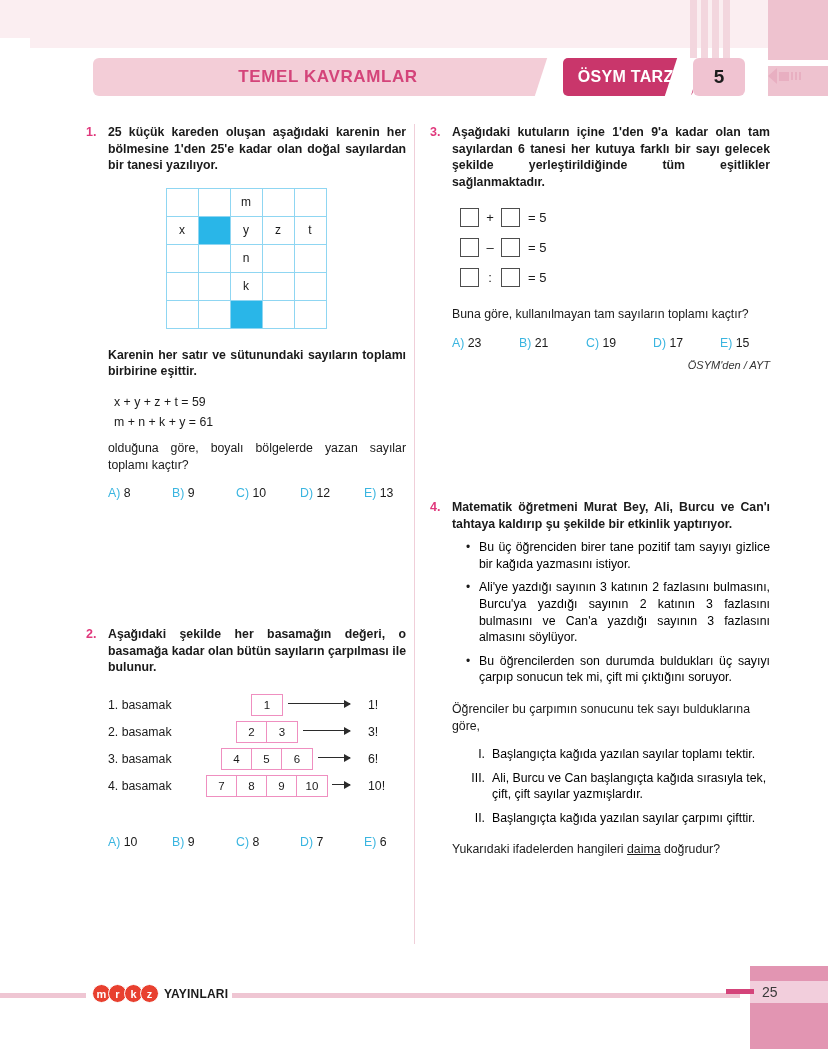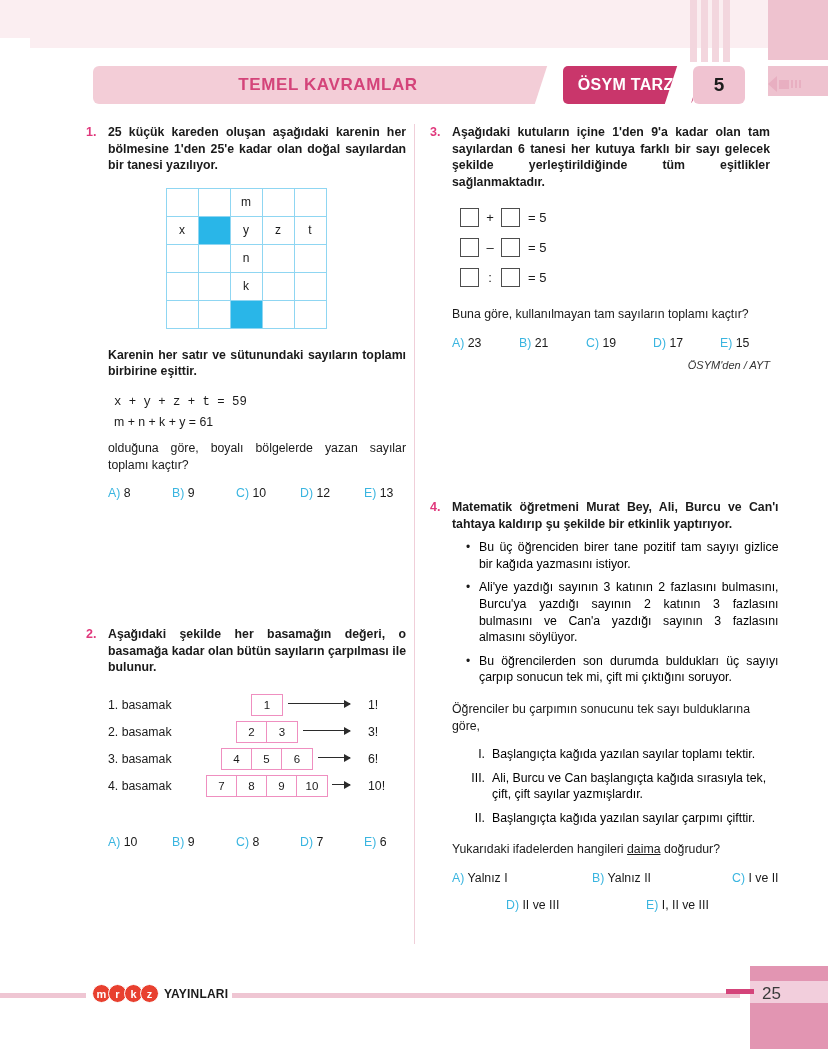--- a/index.html
+++ b/index.html
@@ -32,21 +32,21 @@
   .top-right-block2 {
     position: absolute; top: 66px; left: 768px; width: 60px; height: 30px;
     background: #eec2cf;
   }
   .right-rule {
     position: absolute; top: 62px; left: 768px; width: 60px; height: 4px;
     background: #ffffff;
   }
 
   
-  .header { position: absolute; top: 66px; left: 93px; width: 660px; height: 38px; }
+  .header { position: absolute; top: 58px; left: 93px; width: 660px; height: 38px; }
   .header-title-pill {
     position: absolute; left: 0; top: 0; width: 470px; height: 38px;
     background: #f3cdd7; border-radius: 6px 0 0 6px;
     display: flex; align-items: center; justify-content: center;
   }
   .header-title-pill span {
     color: #d4447a; font-weight: bold; font-size: 17px; letter-spacing: 0.6px;
   }
   .header-skew-white {
     position: absolute; left: 448px; top: 0; width: 36px; height: 38px;
@@ -218,21 +218,21 @@
   .pagenum-strip {
     position: absolute; left: 750px; top: 981px; width: 78px; height: 22px;
     background: #f2cedc;
   }
   .pagenum-tab {
     position: absolute; left: 726px; top: 989px; width: 28px; height: 5px;
     background: #d4447a;
   }
   .pagenum {
     position: absolute; left: 762px; top: 984px;
-    font-size: 17px; color: #3a3a3a;
+    font-size: 14px; color: #3a3a3a;
   }
 </style>
 </head>
 <body>
 
 <div class="top-band"></div>
 <div class="top-band-notch"></div>
 <div class="top-stripes">
   <i></i>
     <i></i>
@@ -307,21 +307,21 @@
         <div class="cell fill"></div>
         <div class="cell"></div>
         <div class="cell"></div>
       </div>
     </div>
 
     <div class="spacer-18"></div>
     <div style="padding-left:22px;">
       <div class="para">Karenin her satır ve sütunundaki sayıların toplamı birbirine eşittir.</div>
       <div class="spacer-12"></div>
-      <div class="mono-eq" style="padding-left:6px;font-family:Liberation Mono, monospace;">x + y + z + t = 59</div>
+      <div class="mono-eq" style="padding-left:6px;">x + y + z + t = 59</div>
       <div class="mono-eq" style="padding-left:6px;">m + n + k + y = 61</div>
       <div class="spacer-8"></div>
       <div class="para bold">olduğuna göre, boyalı bölgelerde yazan sayılar toplamı kaçtır?</div>
 
       <div class="options">
         <div class="opt opt-w-left">
           <span class="lbl">A)</span>
           <span>8</span>
         </div>
         <div class="opt opt-w-left">
@@ -528,44 +528,20 @@
           <div class="roman">
             <div class="rnum">II.</div>
             <div class="rtxt">Başlangıçta kağıda yazılan sayılar çarpımı çifttir.</div>
           </div>
         </div>
 
         <div class="spacer-8"></div>
         <div class="para bold para-left"><span>Yukarıdaki ifadelerden hangileri </span><span class="u">daima</span><span> doğrudur?</span></div>
 
         <div class="options-2row">
-          <div class="row1">
-            <div class="opt o-a">
-              <span class="lbl">A)</span>
-              <span>Yalnız I</span>
-            </div>
-            <div class="opt o-b">
-              <span class="lbl">B)</span>
-              <span>Yalnız II</span>
-            </div>
-            <div class="opt">
-              <span class="lbl">C)</span>
-              <span>I ve II</span>
-            </div>
-          </div>
-          <div class="row2">
-            <div class="opt o-d">
-              <span class="lbl">D)</span>
-              <span>II ve III</span>
-            </div>
-            <div class="opt">
-              <span class="lbl">E)</span>
-              <span>I, II ve III</span>
-            </div>
-          </div>
         </div>
       </div>
     </div>
   </div>
 </div>
 
 <div class="footer">
   <div class="footer-rule-left"></div>
   <div class="logo">
     <div class="circ">m</div>

